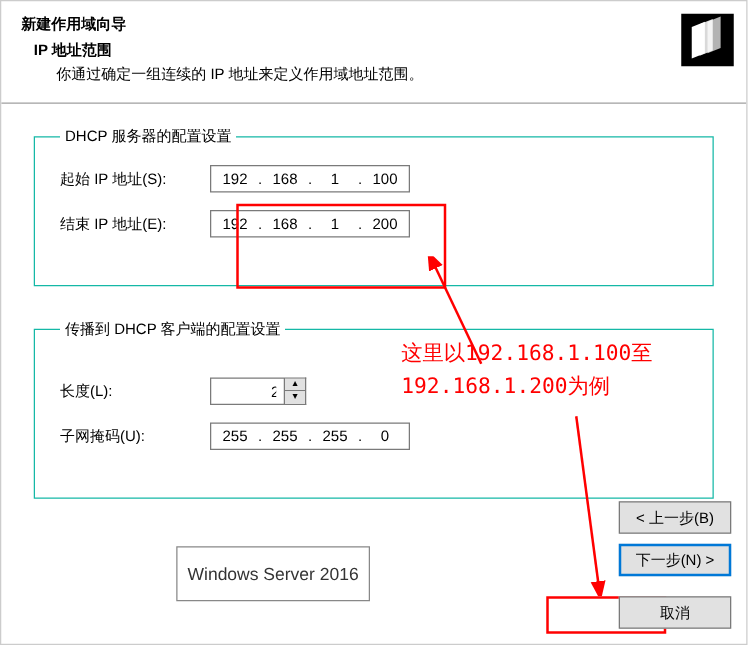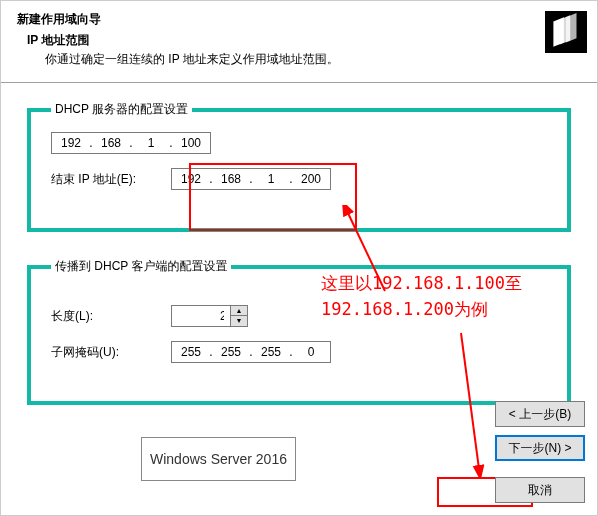--- a/index.html
+++ b/index.html
@@ -41,21 +41,21 @@
   }
   .hicon svg { width: 100%; height: 100%; }
   .divider {
     border-top: 1px solid #a0a0a0;
     margin: 6px 0 0 0;
   }
   .body {
     padding: 18px 26px 0 26px;
   }
   fieldset {
-    border: 4px solid #14b8a6;
+    border: 1px solid #14b8a6;
     margin: 0 0 26px 0;
     padding: 14px 16px 24px 20px;
     position: relative;
   }
   legend {
     padding: 0 4px;
     font-size: 12px;
   }
   .instr { margin-bottom: 14px; }
   .row {
@@ -184,20 +184,21 @@
   </div>
 </div>
 <div class="divider"></div>
 
 <div class="body">
 
   <fieldset>
     <legend>DHCP 服务器的配置设置</legend>
 
     <div class="row">
+      <div class="lbl">起始 IP 地址(S):</div>
       <div class="ipfield">
         <input class="oct" value="192" style="">
           <span class="dot">.</span>
         <input class="oct" value="168" style="">
           <span class="dot">.</span>
         <input class="oct" value="1" style="">
           <span class="dot">.</span>
         <input class="oct" value="100" style="">
       </div>
     </div>

